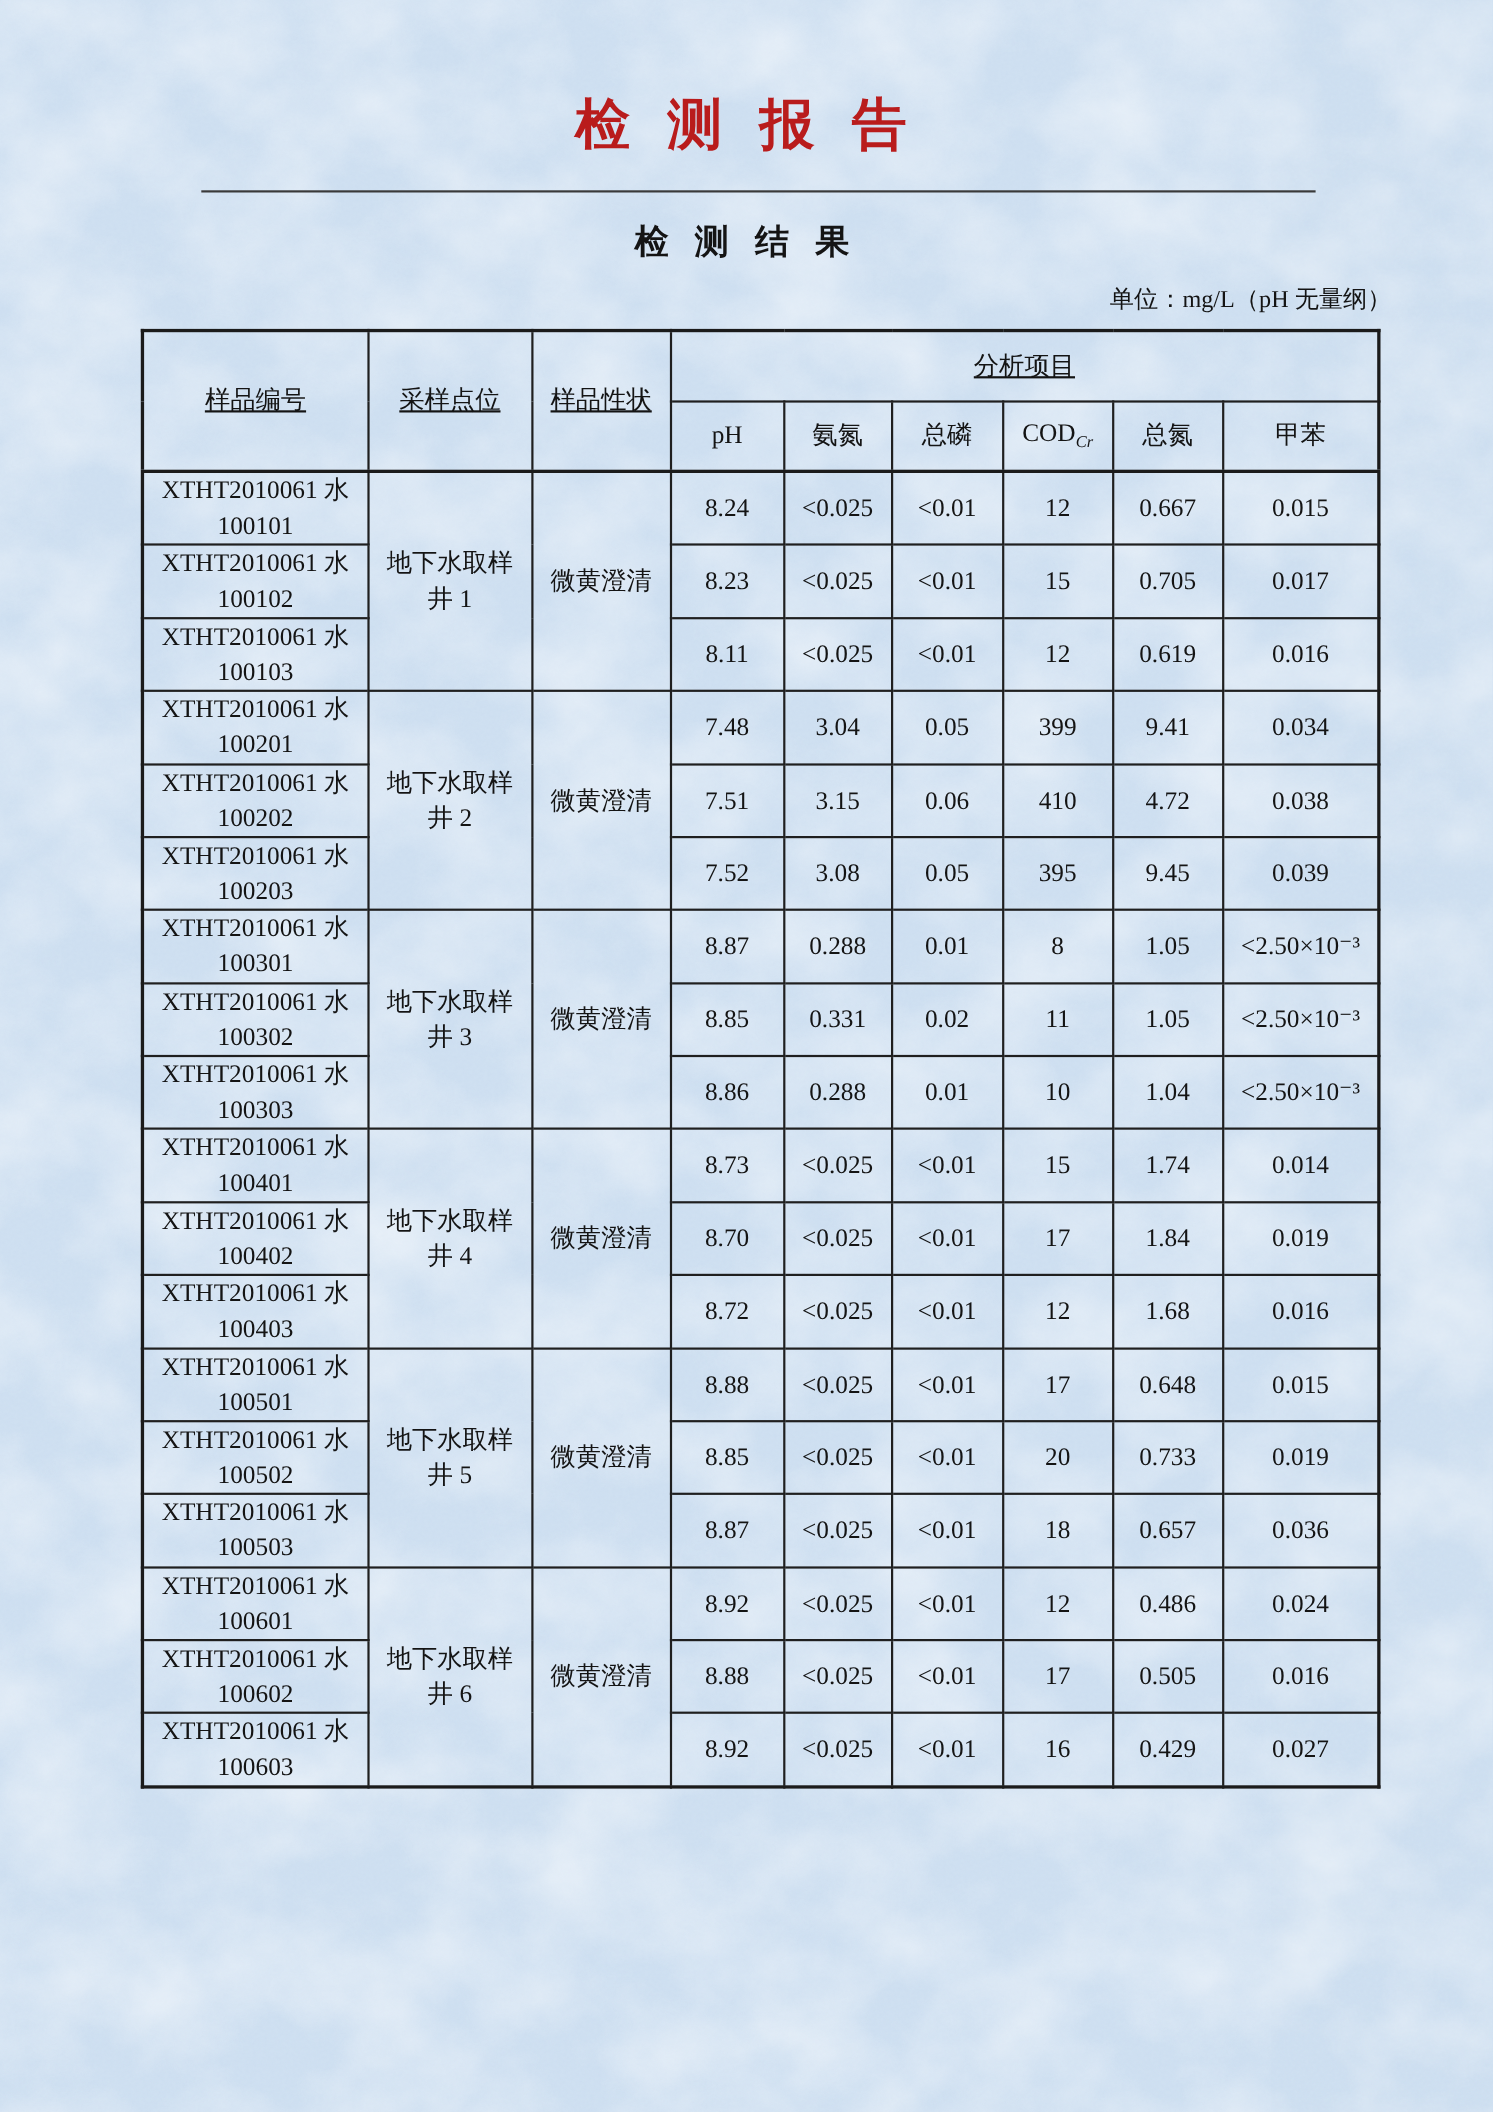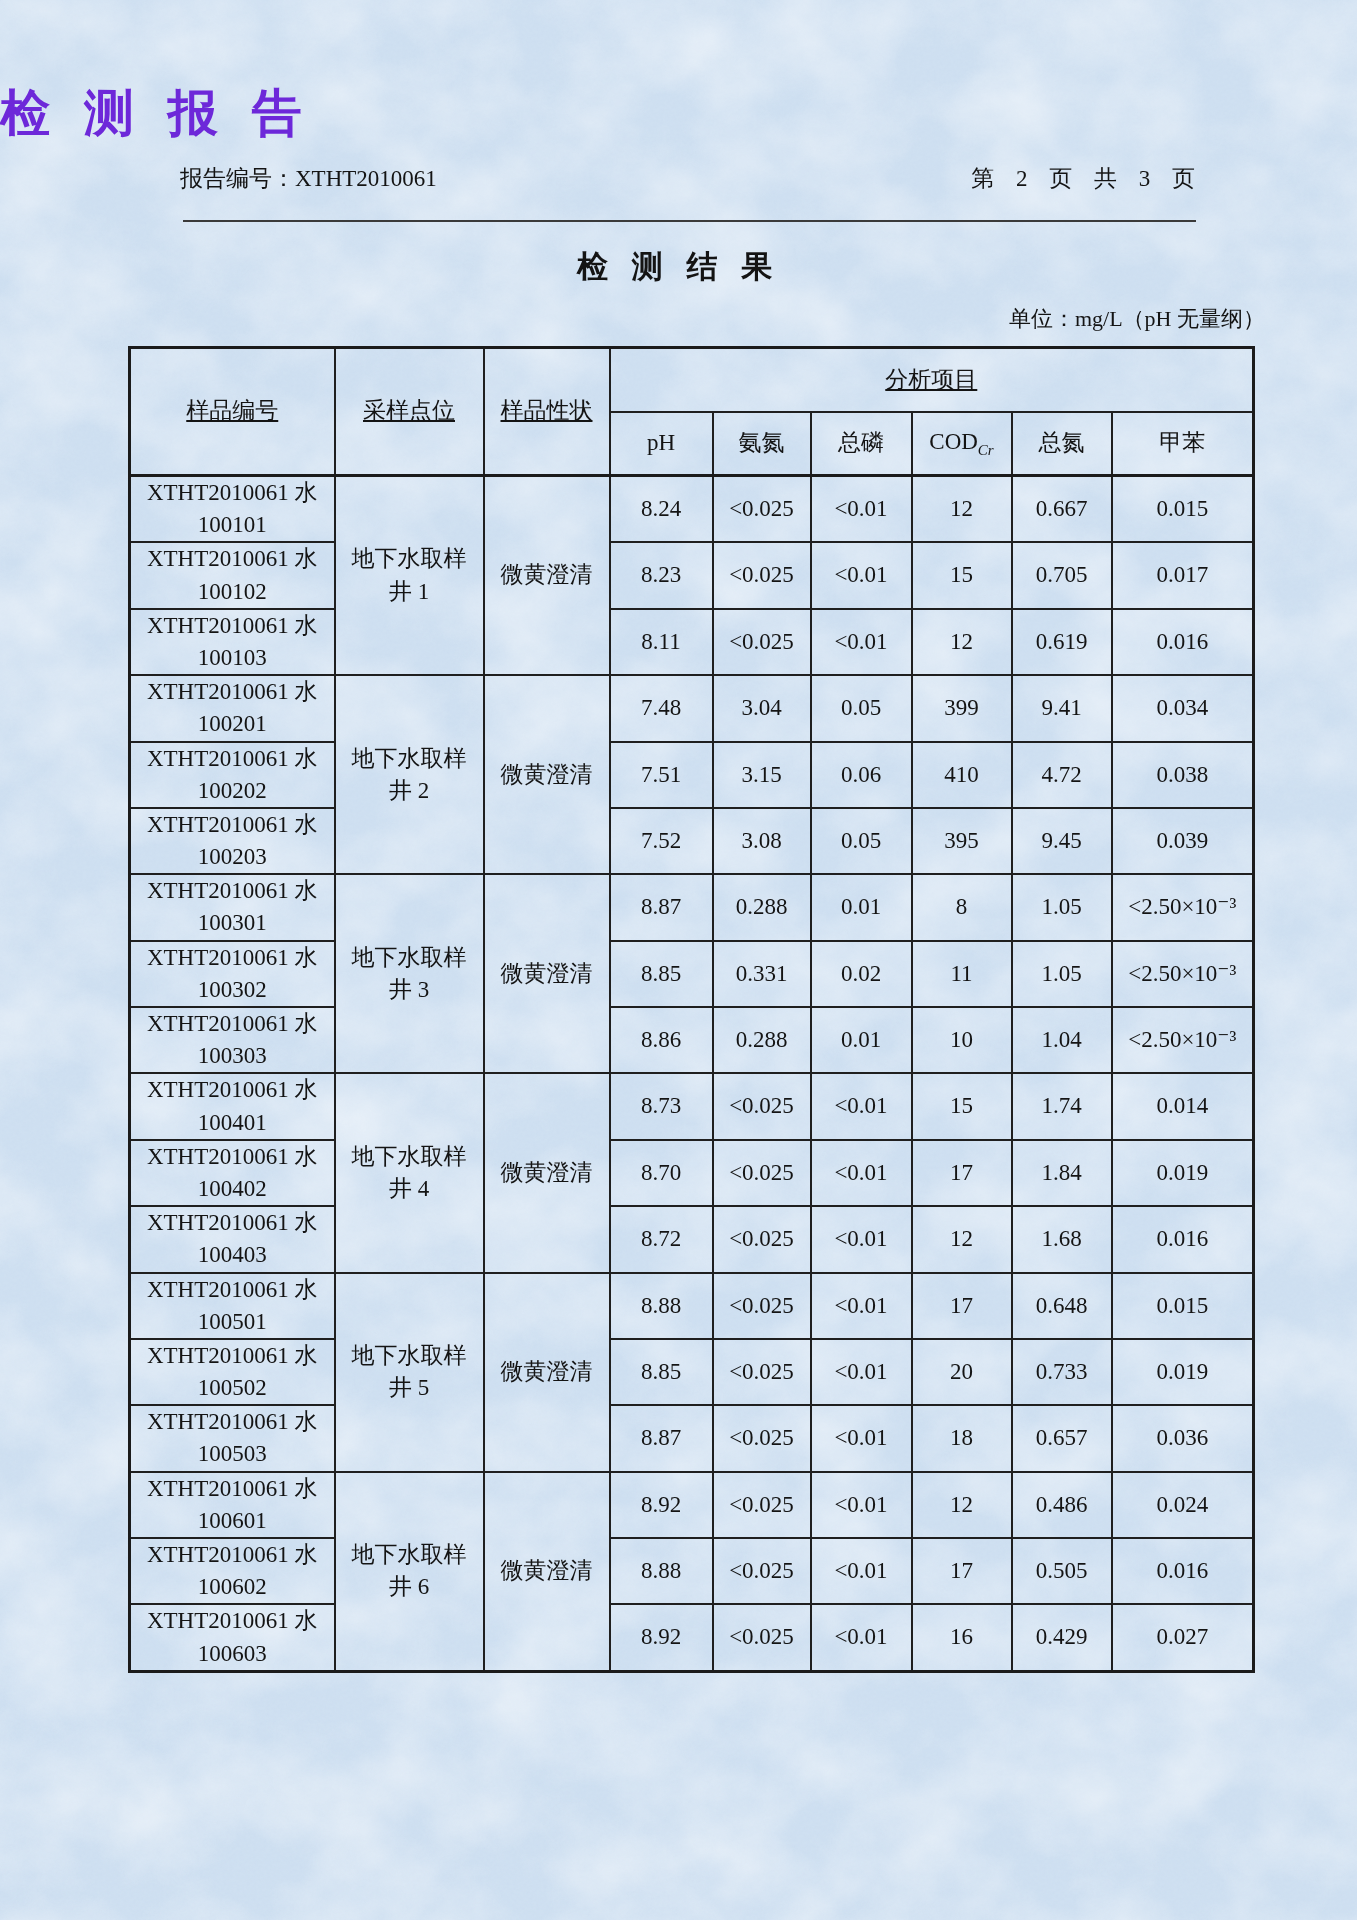--- a/index.html
+++ b/index.html
@@ -18,25 +18,26 @@
     z-index: 0;
   }
   .content {
     position: relative;
     z-index: 1;
     width: 1357px;
     height: 1920px;
   }
   .report-title {
     padding-top: 80px;
+    text-align: center;
     font-family: "Liberation Sans", "DejaVu Sans", sans-serif;
     font-weight: bold;
     font-size: 50px;
     letter-spacing: 10px;
-    color: #6d28d9;
+    color: #b91c1c;
   }
   .meta-row {
     margin: 16px 162px 0 180px;
     display: flex;
     justify-content: space-between;
     align-items: baseline;
     font-size: 23px;
   }
   .page-indicator { word-spacing: 16px; }
   .divider {
@@ -98,24 +99,20 @@
   </defs>
   <rect x="0" y="0" width="1357" height="1920" fill="#cfe0f1"></rect>
   <rect x="0" y="0" width="1357" height="1920" filter="url(#grain)" opacity="0.55"></rect>
   <rect x="0" y="0" width="1357" height="1920" filter="url(#clouds)" opacity="0.75"></rect>
 </svg>
 
 <div class="content">
 
   <div class="report-title">检 测 报 告</div>
 
-  <div class="meta-row">
-    <span><span>报告编号：</span><span>XTHT2010061</span></span>
-    <span class="page-indicator">第 2 页 共 3 页</span>
-  </div>
 
   <hr class="divider">
 
   <div class="section-title">检 测 结 果</div>
 
   <div class="unit-note">单位：mg/L（pH 无量纲）</div>
 
   <table class="results">
     <colgroup>
       <col style="width:205px">

